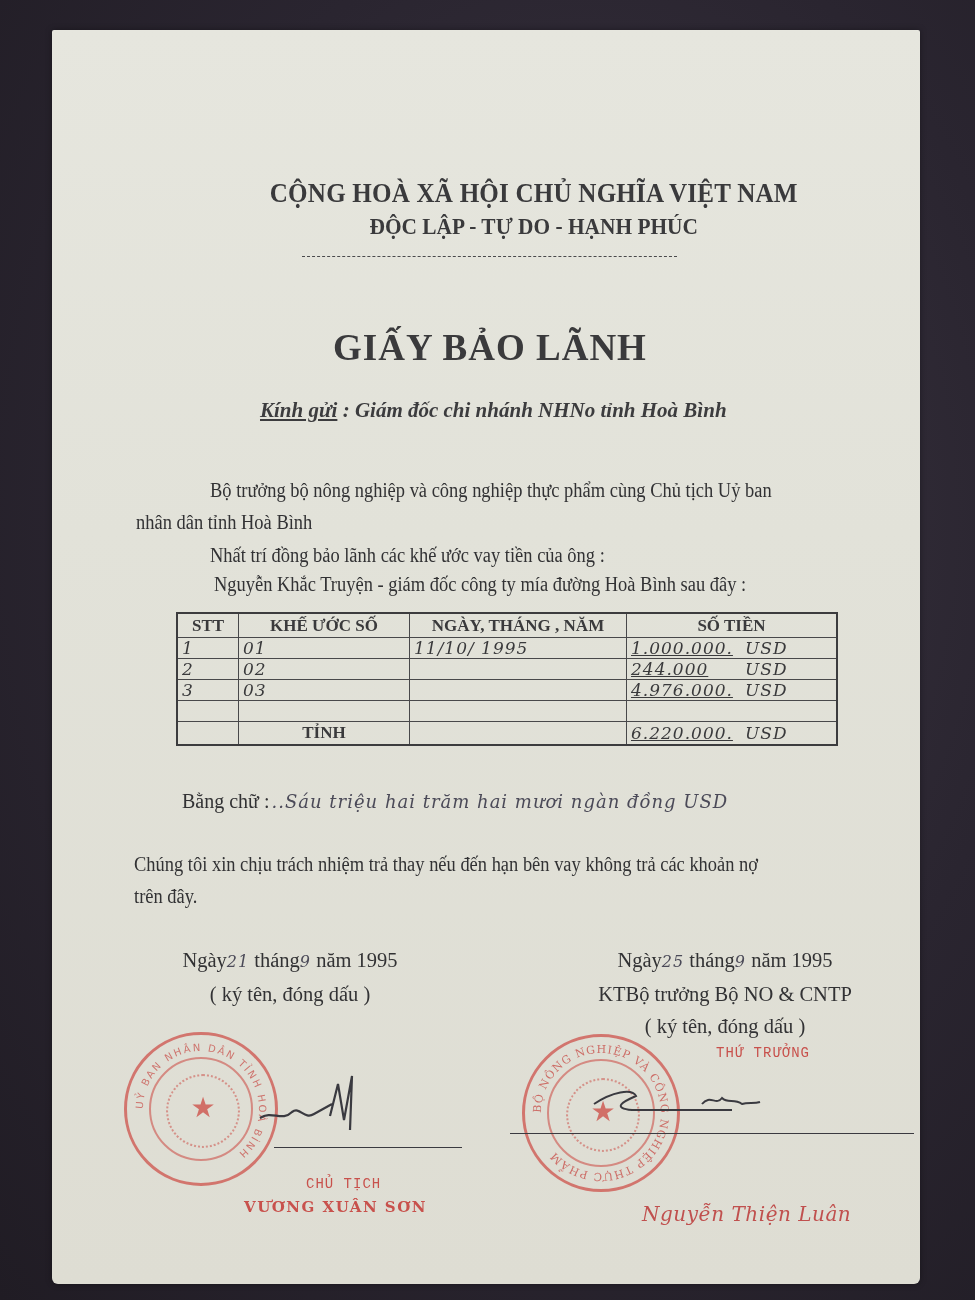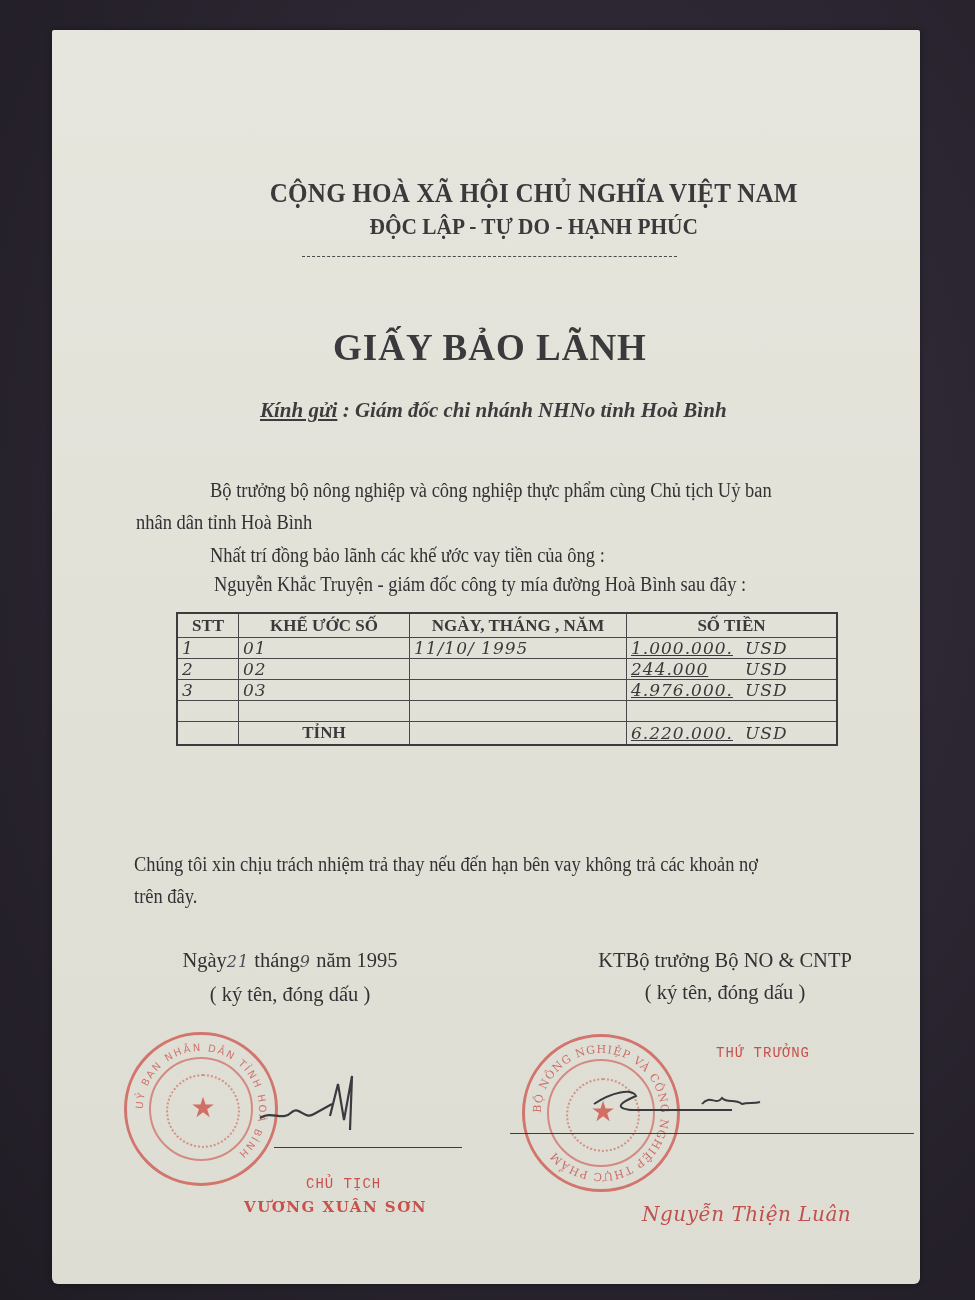--- a/index.html
+++ b/index.html
@@ -175,20 +175,23 @@
     </tr>
     <tr class="total">
       <td></td>
       <td class="cong">TỈNH</td>
       <td></td>
       <td class="sotien hand"><span class="amt">6.220.000.</span><span class="cur">USD</span></td>
     </tr>
   </tbody>
     </table>
 
+  <div class="abs bangchu">
+    <span>Bằng chữ :</span><span class="hand">..Sáu triệu hai trăm hai mươi ngàn đồng USD</span>
+  </div>
 
   <div class="abs body-text p4">Chúng tôi xin chịu trách nhiệm trả thay nếu đến hạn bên vay không trả các khoản nợ</div>
   <div class="abs body-text p4b">trên đây.</div>
 
   <div class="abs sig sig-left">
     <div>
       <span>Ngày</span><span class="hand">21</span>
       <span>tháng</span><span class="hand">9</span>
       <span>năm 1995</span>
     </div>
@@ -208,20 +211,25 @@
   </div>
 
   <svg class="scribble" style="left:200px; top:1030px;" width="120" height="80">
     <path d="M8,58 C20,50 30,62 40,52 C48,46 52,60 62,54 L80,44 M78,56 L86,24 L92,60 L100,16 L98,70" fill="none" stroke="#3a3a40" stroke-width="2.2"></path>
   </svg>
   <div class="abs sigline-left"></div>
   <div class="abs red signame chutich">CHỦ TỊCH</div>
   <div class="abs red vxs">VƯƠNG XUÂN SƠN</div>
 
   <div class="abs sig sig-right">
+    <div>
+      <span>Ngày</span><span class="hand">25</span>
+      <span>tháng</span><span class="hand">9</span>
+      <span>năm 1995</span>
+    </div>
     <div>KTBộ trưởng Bộ NO &amp; CNTP</div>
     <div>( ký tên, đóng dấu )</div>
   </div>
 
   <div class="abs red signame thutruong">THỨ TRƯỞNG</div>
 
   <div class="stamp stamp-right">
     <svg class="stamp-text" viewBox="0 0 152 152">
       <defs>
           <path id="ringR" d="M76,76 m-60,0 a60,60 0 1,1 120,0 a60,60 0 1,1 -120,0"></path>

